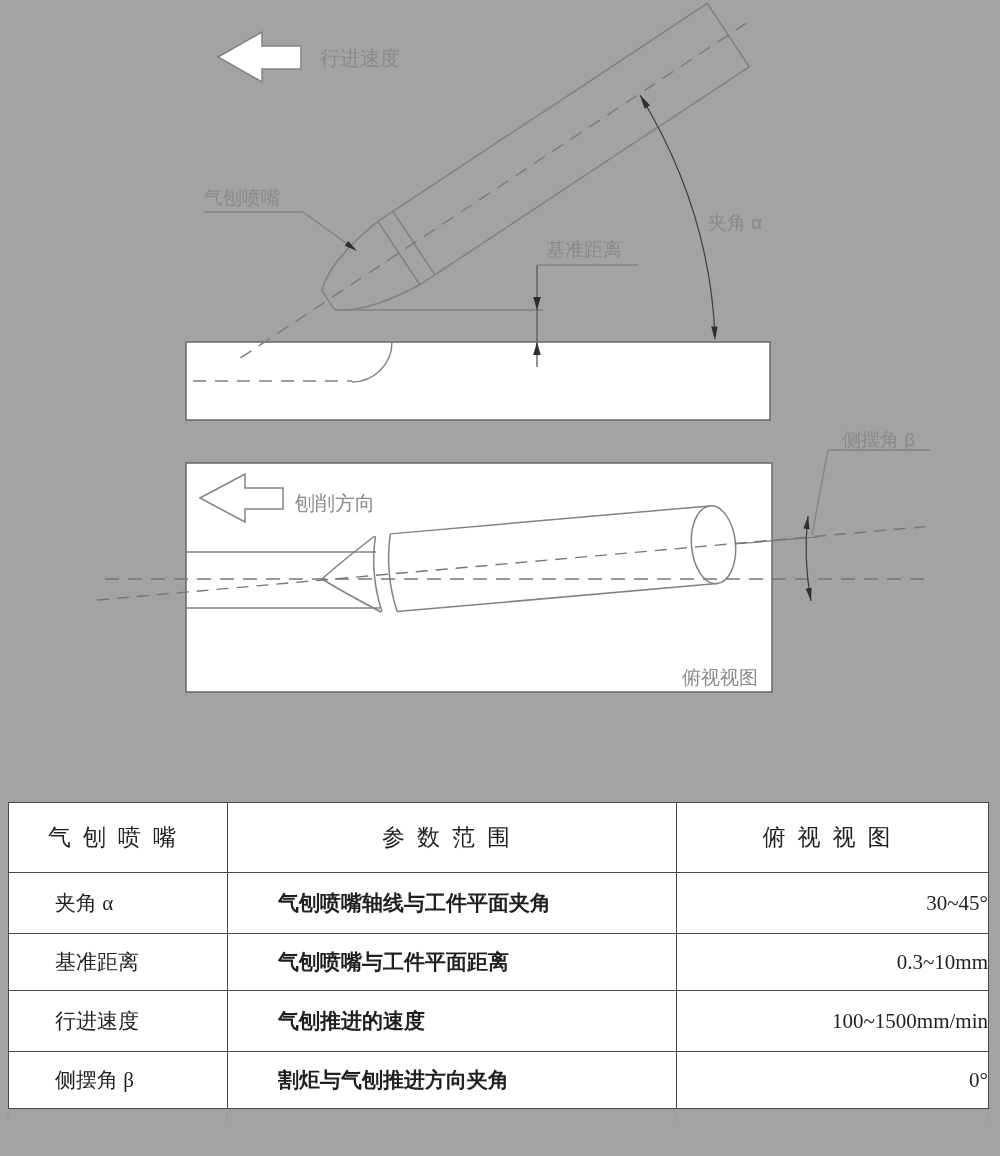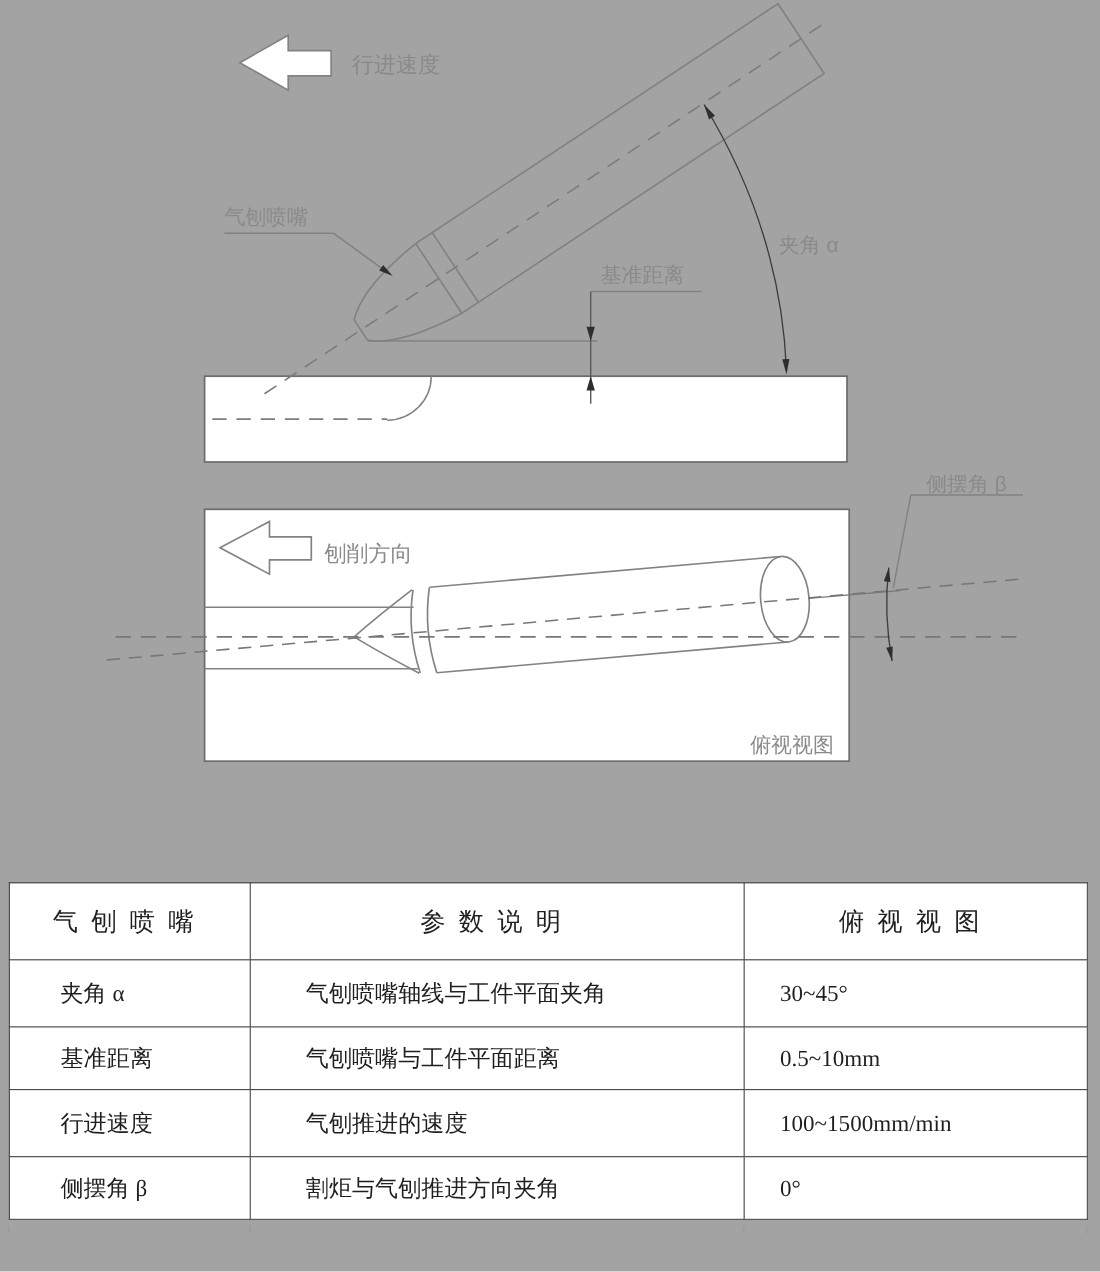--- a/index.html
+++ b/index.html
@@ -7,22 +7,22 @@
         font-family:"Liberation Sans", sans-serif;}
   #drawing{position:absolute;left:0;top:0;}
   svg text{font-family:"Liberation Sans", sans-serif;fill:#8a8a8a;}
   
   #param-table{position:absolute;left:8px;top:802px;width:980px;border-collapse:collapse;
                table-layout:fixed;font-family:"Liberation Serif", serif;color:#1f1f1f;}
   #param-table td,#param-table th{border:1.6px solid #4a4a4a;font-weight:normal;
                font-size:21px;padding:0;vertical-align:middle;background:#fff;}
   #param-table th{height:69px;font-size:23px;letter-spacing:12px;text-align:center;}
   #param-table .c-name{padding-left:46px;text-align:left;}
-  #param-table .c-desc{padding-left:50px;text-align:left;}
-  #param-table .c-range{padding-left:32px;text-align:left;font-size:21px;}
+  #param-table .c-desc{padding-left:50px;text-align:left;font-weight:bold;}
+  #param-table .c-range{padding-left:32px;text-align:right;font-size:21px;}
   .r1 td{height:60px;} .r2 td{height:56px;} .r3 td{height:60px;} .r4 td{height:56px;}
 </style>
 </head>
 <body>
 
 <div id="page">
 
 <svg id="drawing" width="1000" height="1156" viewBox="0 0 1000 1156">
 
   <polygon points="218,57 262,32 262,46 301,46 301,69 262,69 262,82" fill="#ffffff" stroke="#828282" stroke-width="1.5"></polygon>
@@ -101,32 +101,32 @@
 
 <table id="param-table">
   <colgroup>
         <col style="width:219px">
         <col style="width:449px">
         <col style="width:312px">
       </colgroup>
   <tbody>
         <tr>
     <th>气刨喷嘴</th>
-    <th>参数说明</th>
+    <th>参数范围</th>
     <th>俯视视图</th>
   </tr>
   <tr class="r1">
     <td class="c-name">夹角 α</td>
     <td class="c-desc">气刨喷嘴轴线与工件平面夹角</td>
     <td class="c-range">30~45°</td>
   </tr>
   <tr class="r2">
     <td class="c-name">基准距离</td>
     <td class="c-desc">气刨喷嘴与工件平面距离</td>
-    <td class="c-range">0.5~10mm</td>
+    <td class="c-range">0.3~10mm</td>
   </tr>
   <tr class="r3">
     <td class="c-name">行进速度</td>
     <td class="c-desc">气刨推进的速度</td>
     <td class="c-range">100~1500mm/min</td>
   </tr>
   <tr class="r4">
     <td class="c-name">侧摆角 β</td>
     <td class="c-desc">割炬与气刨推进方向夹角</td>
     <td class="c-range">0°</td>

